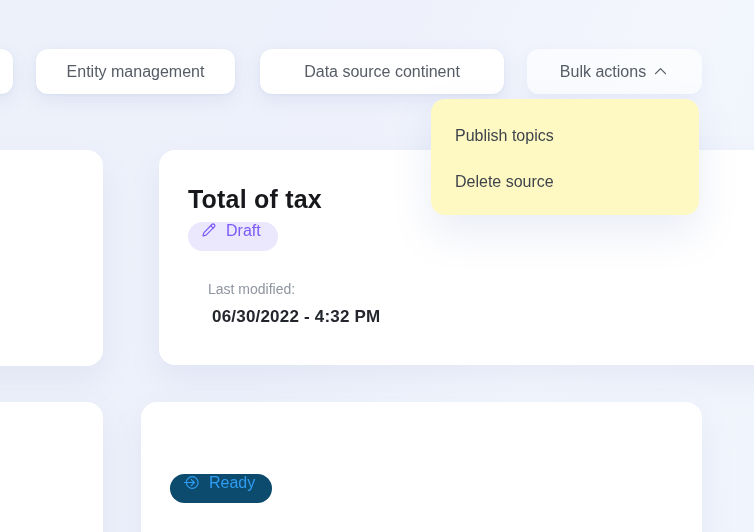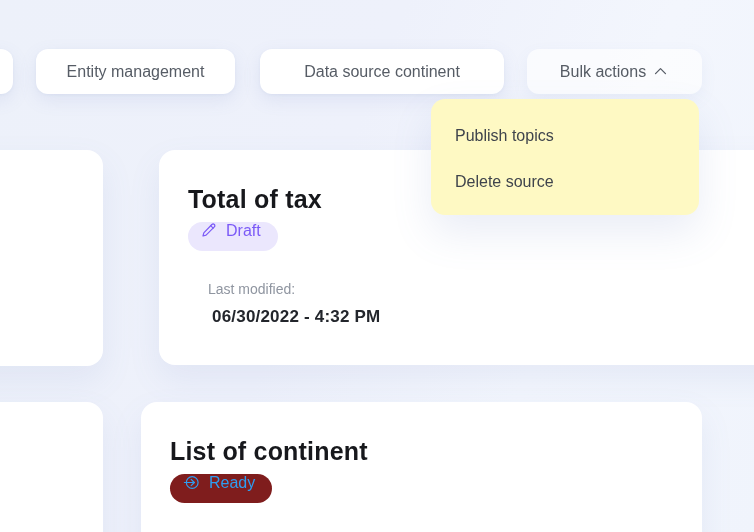--- a/index.html
+++ b/index.html
@@ -41,21 +41,21 @@
     position:absolute;left:29px;top:34px;font-size:25px;line-height:30px;
     font-weight:700;color:#17181c;letter-spacing:.2px;white-space:nowrap;
   }
   .badge{
     position:absolute;left:29px;top:72px;height:29px;border-radius:15px;
     display:inline-flex;align-items:flex-start;gap:9px;padding:0 17px 0 13px;
     font-size:16px;white-space:nowrap;
   }
   .badge svg{display:block;}
   .badge-draft{background:#ebe7fd;color:#7b5af7;}
-  .badge-ready{background:#7f1d1d;color:#2e9df1;}
+  .badge-ready{background:#0c4a6e;color:#2e9df1;}
   .lm-label{position:absolute;left:29px;top:131px;font-size:14px;color:#8f95a0;margin-left:20px;}
   .lm-value{position:absolute;left:29px;top:157px;font-size:17px;font-weight:700;color:#23262c;letter-spacing:.2px;margin-left:24px;}
 </style>
 </head>
 <body>
 
 <div class="tab tab-partial"></div>
 
 <div class="tab tab-entity">
   <span>Entity management</span>
@@ -91,21 +91,20 @@
         <path d="M14.5 5.5l3.7 3.7"></path>
       </svg>
     </span>
     <span>Draft</span>
   </div>
   <div class="lm-label">Last modified:</div>
   <div class="lm-value">06/30/2022 - 4:32 PM</div>
 </div>
 
 <div class="card card-main-2">
-  <div class="card-title">List of continent</div>
   <div class="badge badge-ready">
     <span>
       <svg width="17" height="17" viewBox="0 0 24 24" fill="none" stroke="#2e9df1" stroke-width="1.7" stroke-linecap="round" stroke-linejoin="round">
         <circle cx="13" cy="12" r="8.3"></circle>
         <path d="M2 12h14"></path>
         <path d="M11.5 7.5L16 12l-4.5 4.5"></path>
       </svg>
     </span>
     <span>Ready</span>
   </div>

